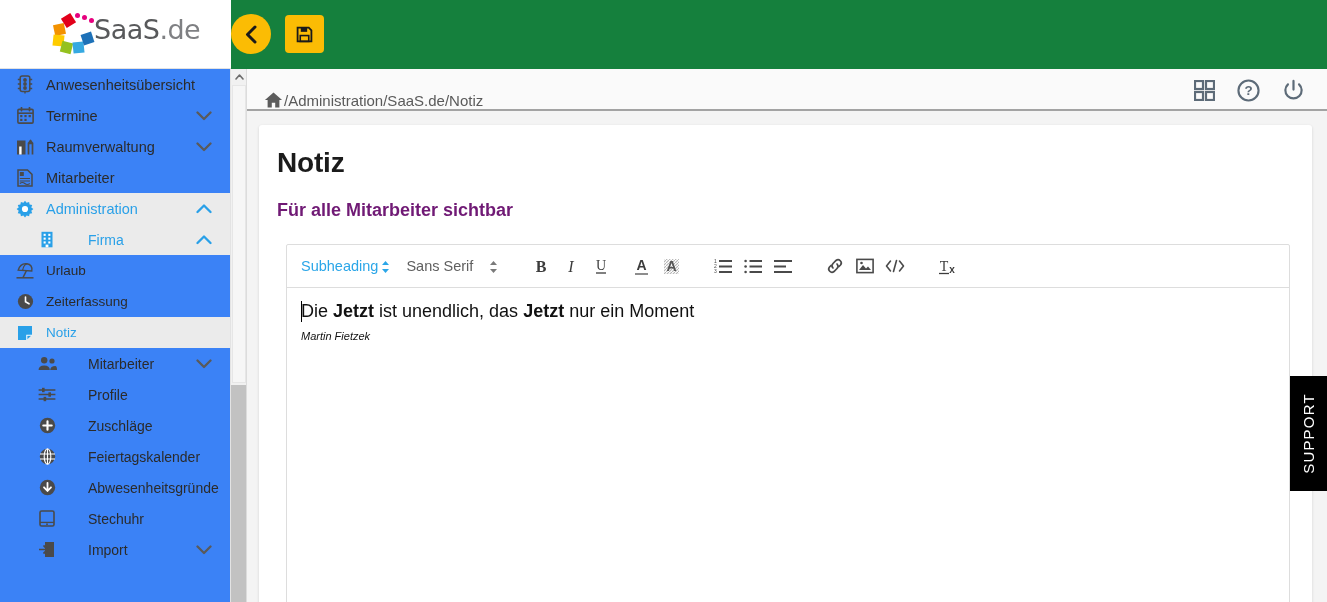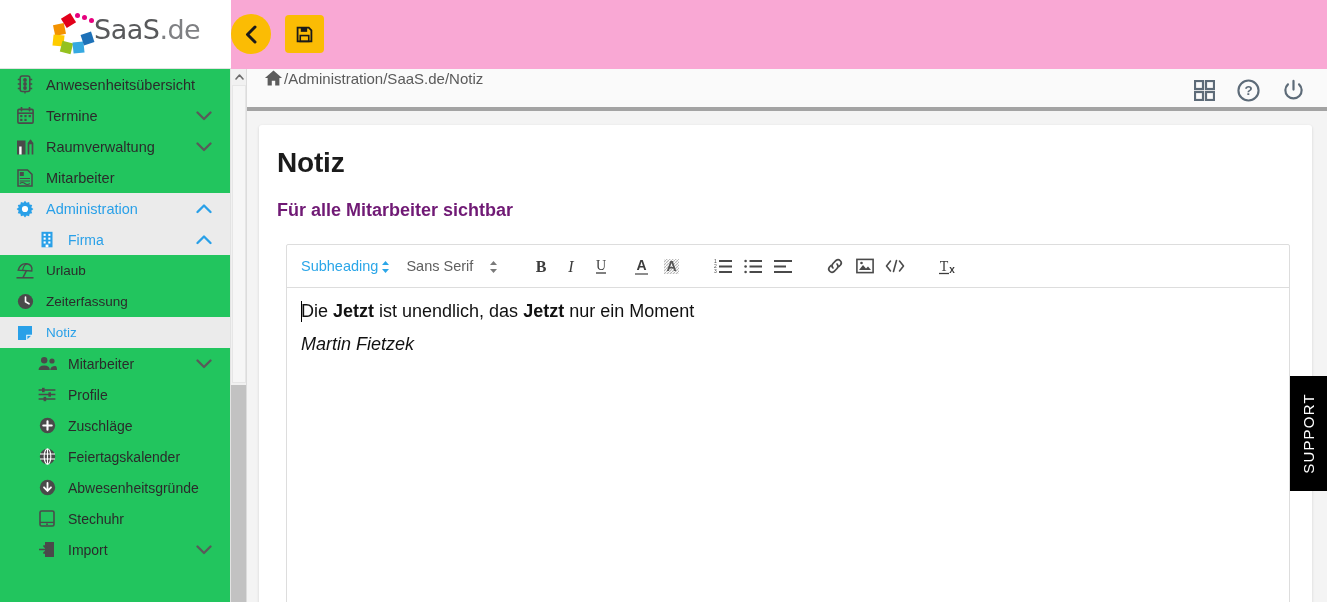--- a/index.html
+++ b/index.html
@@ -8,21 +8,21 @@
     width: 1327px; height: 602px;
     overflow: hidden;
     background: #f4f4f4;
     font-family: "Liberation Sans", sans-serif;
     -webkit-font-smoothing: antialiased;
   }
 
   
   #topbar {
     position: absolute; left: 0; top: 0; width: 1327px; height: 69px;
-    background: #f9a8d4;
+    background: #15803d;
   }
   #logo-area {
     position: absolute; left: 0; top: 0; width: 231px; height: 69px;
     background: #ffffff;
     border-bottom: 1px solid #e2e2e2;
   }
   #logo-wrap {
     position: absolute; left: 52px; top: 11px;
     display: flex; align-items: center;
   }
@@ -54,21 +54,21 @@
 
   
   #sidebar-outer {
     position: absolute; left: 0; top: 69px; width: 247px; height: 533px;
     background: #ffffff;
     border-right: 1px solid #dcdcdc;
     overflow: hidden;
   }
   #sidebar {
     position: absolute; left: 0; top: 0; width: 230px; height: 533px;
-    background: #22c55e;
+    background: #3b82f6;
     overflow: hidden;
   }
   .nav-item {
     position: relative;
     display: flex; align-items: center;
     height: 31px;
     padding-left: 14px;
     cursor: pointer;
     font-size: 14.5px;
     color: #2b2b2b;
@@ -80,21 +80,21 @@
     flex: 0 0 22px;
     color: #4a4a4a;
   }
   .nav-item .lbl { margin-left: 10px; }
   .nav-item .chev {
     position: absolute; right: 18px; top: 50%;
     transform: translateY(-50%);
     color: #5a5a5a;
   }
   .nav-item.lvl1 { padding-left: 14px; }
-  .nav-item.lvl2 { padding-left: 36px; font-size: 14px; }
+  .nav-item.lvl2 { padding-left: 36px; font-size: 14px; gap: 20px; }
   .nav-item.lvl3 { font-size: 13.5px; }
   .nav-item.active { background: #ebebeb; color: #29a0e8; }
   .nav-item.active .ic { color: #29a0e8; }
   .nav-item.active .chev { color: #29a0e8; }
 
   
   #sb-track {
     position: absolute; right: 0; top: 0; width: 16px; height: 533px;
     background: #f1f1f1; border-left: 1px solid #e3e3e3;
   }
@@ -116,22 +116,22 @@
 
   
   #main {
     position: absolute; left: 247px; top: 69px;
     width: 1080px; height: 533px;
     background: #f4f4f4;
   }
   #crumbbar {
     position: absolute; left: 0; top: 0; width: 1080px; height: 42px;
     background: #fafafa;
-    border-bottom: 4px solid #a3a3a3;
-    display: flex; align-items: flex-start;
+    border-bottom: 2px solid #a3a3a3;
+    display: flex; align-items: flex-end;
   }
   #crumb {
     display: flex; align-items: center;
     margin-left: 17px;
     font-size: 15px; color: #5a5a5a;
     cursor: pointer;
   }
   #crumb .home { margin-right: 1px; display: flex; color: #5c5c5c; }
   #hdr-icons {
     position: absolute; right: 22px; top: 0; height: 42px;
@@ -195,22 +195,22 @@
     overflow: hidden;
     position: relative;
   }
   #caret {
     position: absolute; left: 14px; top: 13px;
     width: 1px; height: 21px; background: #000;
   }
   #line1 { font-size: 18px; color: #111; line-height: 23px; }
   #line1 b { font-weight: bold; }
   #line2 {
-    font-size: 18px; color: #111; font-style: italic;
-    margin-top: 12px; line-height: 18px;
+    font-size: 11px; color: #111; font-style: italic;
+    margin-top: 4px; line-height: 18px;
   }
 
   
   #support {
     position: absolute; right: 0; top: 376px;
     width: 37px; height: 115px;
     background: #000000;
     cursor: pointer;
     display: flex; align-items: center; justify-content: center;
   }

